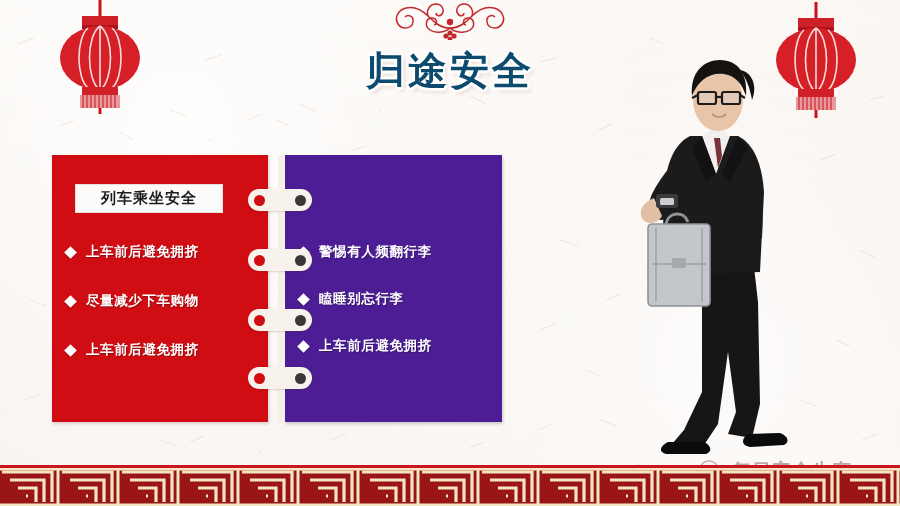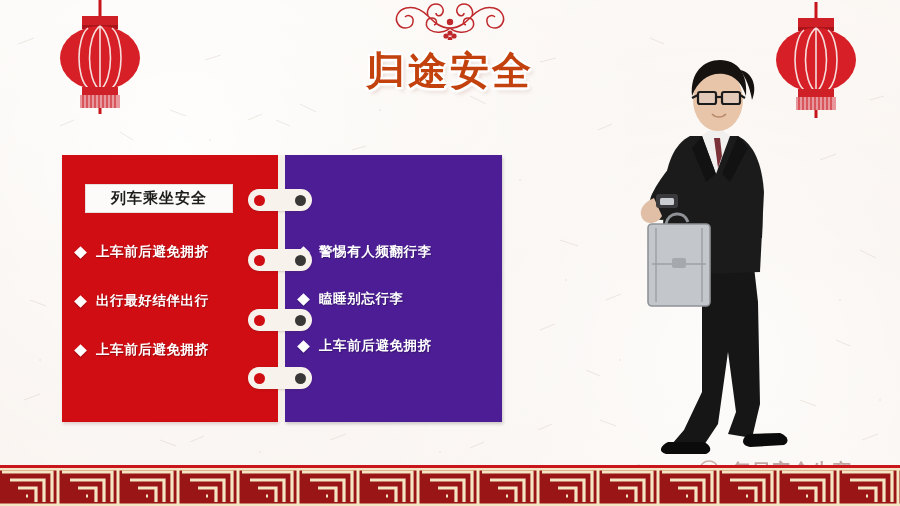--- a/index.html
+++ b/index.html
@@ -32,29 +32,29 @@
   .lantern { position: absolute; }
   .lantern-left { left: 44px; top: -4px; }
   .lantern-right { left: 760px; top: -8px; }
   
   .ornament { position: absolute; left: 378px; top: -2px; }
   
   .slide-title {
     position: absolute; left: 0; top: 44px; width: 900px;
     text-align: center;
     font-size: 39px; font-weight: bold; letter-spacing: 3px;
-    color: #c2410c;
+    color: #0c4a6e;
     text-shadow:
        2px 2px 0 #ffffff, -2px -2px 0 #ffffff,
        2px -2px 0 #ffffff, -2px 2px 0 #ffffff,
        0 3px 2px rgba(255,255,255,.95), 3px 4px 4px rgba(140,60,40,.20);
   }
   
   .panel-red {
-    position: absolute; left: 62px; top: 155px; width: 216px; height: 267px;
+    position: absolute; left: 52px; top: 155px; width: 216px; height: 267px;
     background: #cf0d13;
     box-shadow: 1px 2px 3px rgba(90,30,20,.18);
   }
   .panel-dark {
     position: absolute; left: 285px; top: 155px; width: 217px; height: 267px;
     background: #4c1d95;
     box-shadow: 1px 2px 3px rgba(40,35,30,.22);
   }
   .panel-head {
     position: absolute; left: 23px; top: 29px; width: 148px; height: 29px;
@@ -293,21 +293,21 @@
 
   <div class="panel-red">
     <div class="panel-head">列车乘坐安全</div>
     <div class="bullet-list list-red">
       <div class="bullet-row">
         <span class="dia"></span>
         <span>上车前后避免拥挤</span>
       </div>
       <div class="bullet-row">
         <span class="dia"></span>
-        <span>出行最好结伴出行</span>
+        <span>尽量减少下车购物</span>
       </div>
       <div class="bullet-row">
         <span class="dia"></span>
         <span>上车前后避免拥挤</span>
       </div>
     </div>
   </div>
 
   <div class="panel-dark">
     <div class="bullet-list list-dark">

